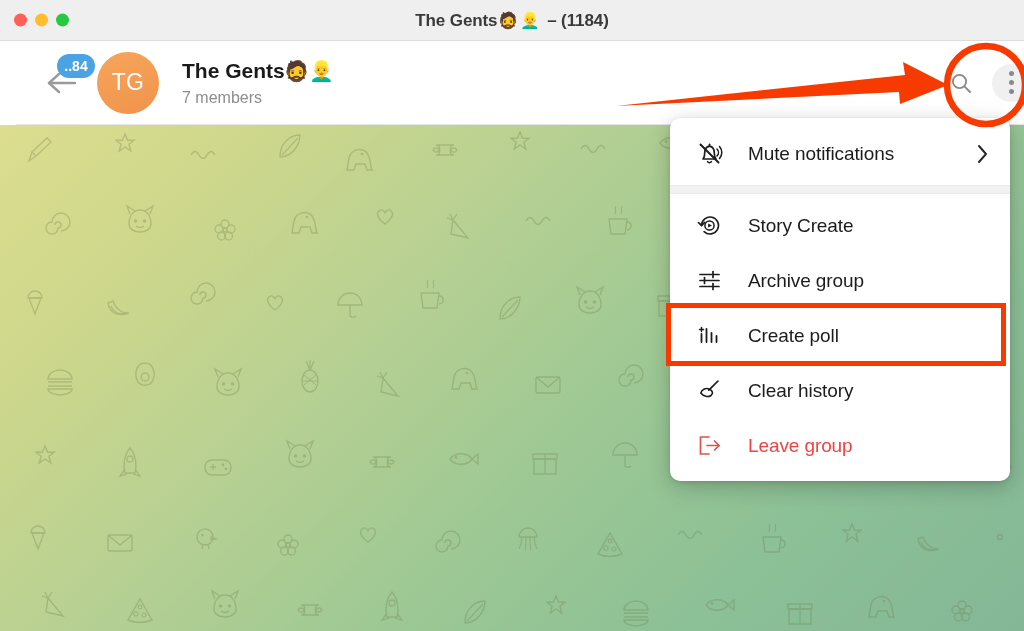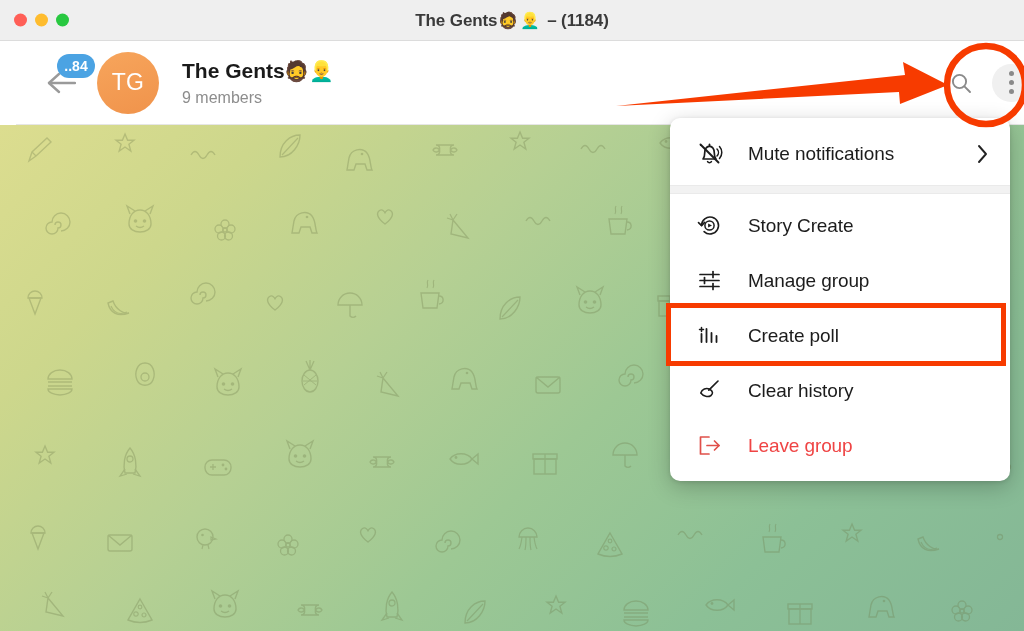--- a/index.html
+++ b/index.html
@@ -201,21 +201,21 @@
     <div class="unread-badge">..84</div>
 
     <div class="avatar">
       <span>TG</span>
     </div>
 
     <div class="hdr-text">
       <div class="hdr-title">
         <span>The Gents</span><span class="emj">🧔</span><span class="emj">👱‍♂️</span>
       </div>
-      <div class="hdr-sub">9 members</div>
+      <div class="hdr-sub">7 members</div>
     </div>
 
     <div class="hdr-actions">
       <div class="hdr-icon-btn">
         <svg width="24" height="24" viewBox="0 0 24 24">
           <circle cx="10.5" cy="10.5" r="6.6" fill="none" stroke="#8a8a8a" stroke-width="1.9"></circle>
           <path d="M15.4 15.4 L21 21" stroke="#8a8a8a" stroke-width="1.9" stroke-linecap="round"></path>
         </svg>
       </div>
       <div class="hdr-icon-btn more-btn">
@@ -501,21 +501,21 @@
 
     <div class="menu-item">
       <span class="mi-icon">
         <svg width="27" height="27" viewBox="0 0 27 27">
           <path d="M4 7.5 L23 7.5 M4 13.5 L23 13.5 M4 19.5 L23 19.5" fill="none" stroke="#1c1c1c" stroke-width="1.7" stroke-linecap="round"></path>
           <path d="M17 4.5 L17 10.5" fill="none" stroke="#1c1c1c" stroke-width="1.7" stroke-linecap="round"></path>
           <path d="M8.5 10.5 L8.5 16.5" fill="none" stroke="#1c1c1c" stroke-width="1.7" stroke-linecap="round"></path>
           <path d="M17 16.5 L17 22.5" fill="none" stroke="#1c1c1c" stroke-width="1.7" stroke-linecap="round"></path>
         </svg>
       </span>
-      <span class="mi-label">Manage group</span>
+      <span class="mi-label">Archive group</span>
     </div>
 
 
     <div class="menu-item">
       <span class="mi-icon">
         <svg width="27" height="27" viewBox="0 0 27 27">
           <path d="M5.5 12 L5.5 20" fill="none" stroke="#1c1c1c" stroke-width="1.8" stroke-linecap="round"></path>
           <path d="M10.5 7 L10.5 20" fill="none" stroke="#1c1c1c" stroke-width="1.8" stroke-linecap="round"></path>
           <path d="M15.5 11 L15.5 20" fill="none" stroke="#1c1c1c" stroke-width="1.8" stroke-linecap="round"></path>
           <path d="M20.5 14 L20.5 20" fill="none" stroke="#1c1c1c" stroke-width="1.8" stroke-linecap="round"></path>

